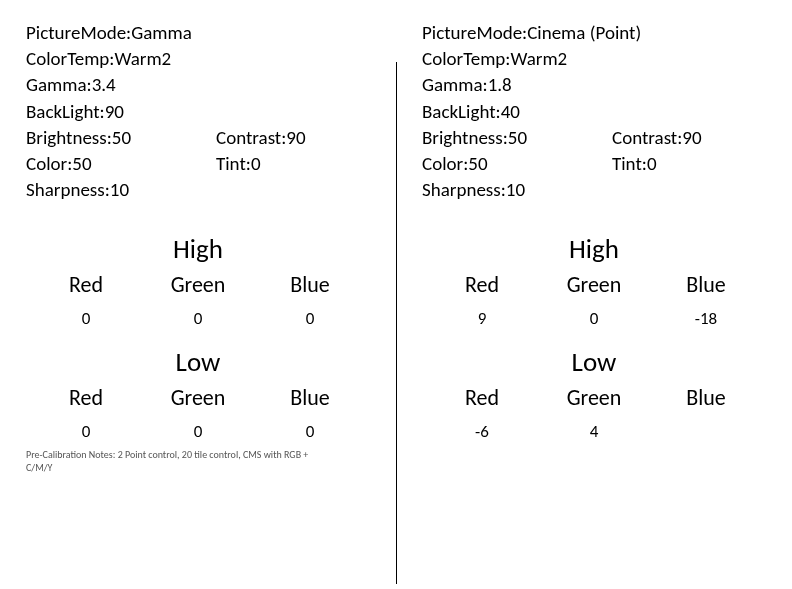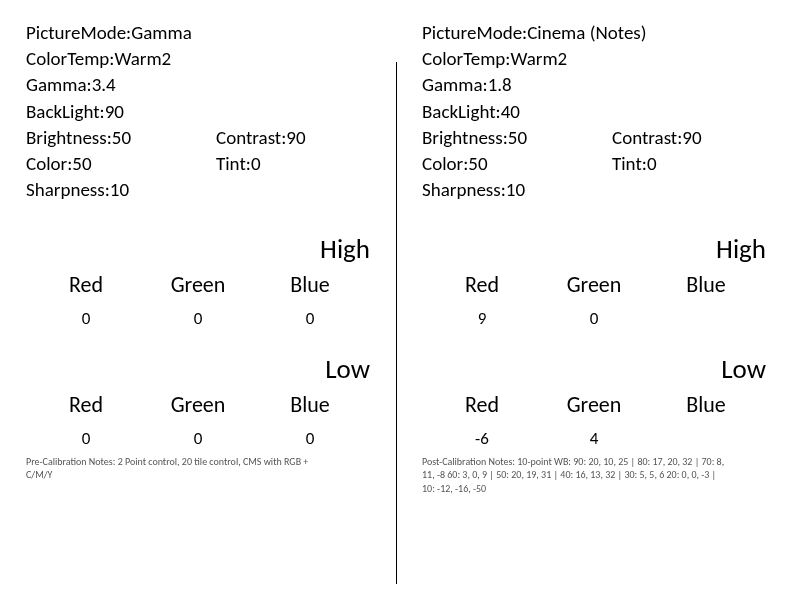--- a/index.html
+++ b/index.html
@@ -38,23 +38,23 @@
     margin-bottom: 28px;
   }
   .settings .row { display: flex; }
   .settings .row .pair { display: flex; }
   .settings .row .col-a { width: 190px; }
   .settings .row .col-b { }
   .settings .label { }
   .settings .label::after { content: ": "; }
   .settings .val { }
   .section-title {
-    text-align: right;
+    text-align: center;
     font-size: 27px;
-    margin-top: 17px;
+    margin-top: 10px;
     margin-bottom: 6px;
   }
   .rgb-table {
     display: flex;
     justify-content: space-around;
     text-align: center;
     padding: 0 4px;
   }
   .rgb-col { width: 33.3%; }
   .rgb-hdr { font-size: 22px; margin-bottom: 10px; }
@@ -164,21 +164,21 @@
     <div class="notes">
       <p>Pre-Calibration Notes: 2 Point control, 20 tile control, CMS with RGB + C/M/Y</p>
     </div>
   </div>
 
   <div class="panel">
     <div class="settings">
       <div class="row">
           <span class="pair">
             <span class="label">PictureMode</span>
-            <span class="val">Cinema (Notes)</span>
+            <span class="val">Cinema (Point)</span>
           </span>
         </div>
       <div class="row">
           <span class="pair">
             <span class="label">ColorTemp</span>
             <span class="val">Warm2</span>
           </span>
         </div>
       <div class="row">
           <span class="pair">
@@ -225,37 +225,35 @@
       <div class="rgb-col">
           <div class="rgb-hdr">Red</div>
           <div class="rgb-val">9</div>
         </div>
       <div class="rgb-col">
           <div class="rgb-hdr">Green</div>
           <div class="rgb-val">0</div>
         </div>
       <div class="rgb-col">
           <div class="rgb-hdr">Blue</div>
+          <div class="rgb-val">-18</div>
         </div>
     </div>
 
     <div class="section-title">Low</div>
     <div class="rgb-table">
       <div class="rgb-col">
           <div class="rgb-hdr">Red</div>
           <div class="rgb-val">-6</div>
         </div>
       <div class="rgb-col">
           <div class="rgb-hdr">Green</div>
           <div class="rgb-val">4</div>
         </div>
       <div class="rgb-col">
           <div class="rgb-hdr">Blue</div>
         </div>
     </div>
 
     <div class="notes">
-      <p>Post-Calibration Notes: 10-point WB: 90: 20, 10, 25 | 80: 17, 20, 32 | 70: 8, 11, -8
-60: 3, 0, 9 | 50: 20, 19, 31 | 40: 16, 13, 32 | 30: 5, 5, 6
-20: 0, 0, -3 | 10: -12, -16, -50</p>
     </div>
   </div>
 </div>
 
 </body></html>

